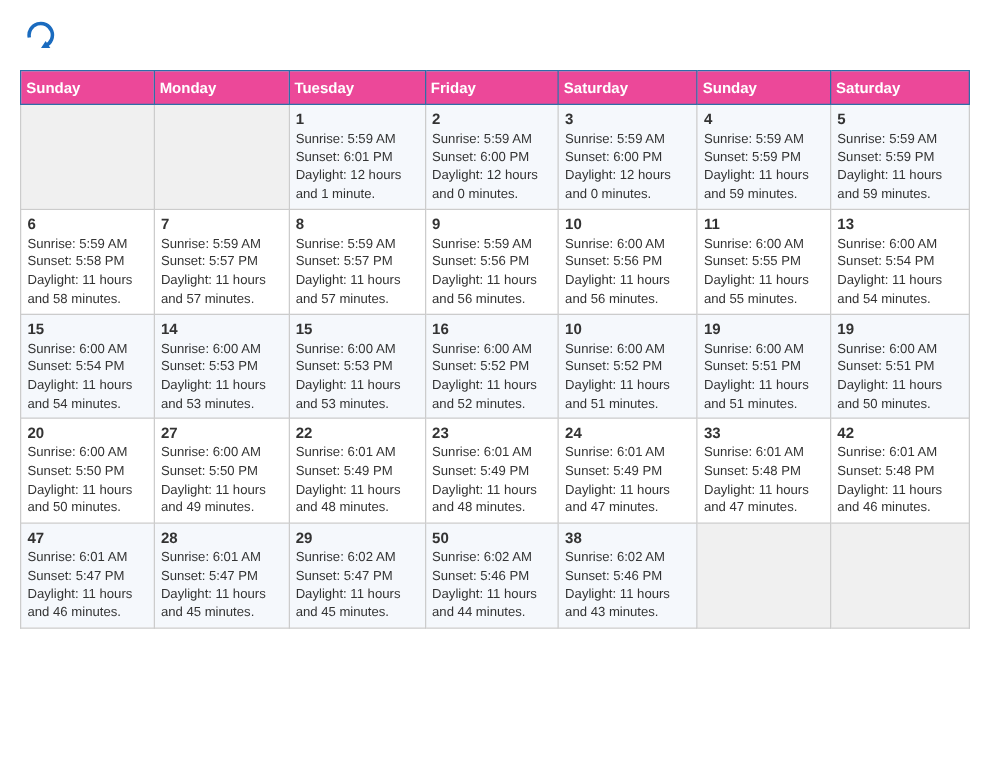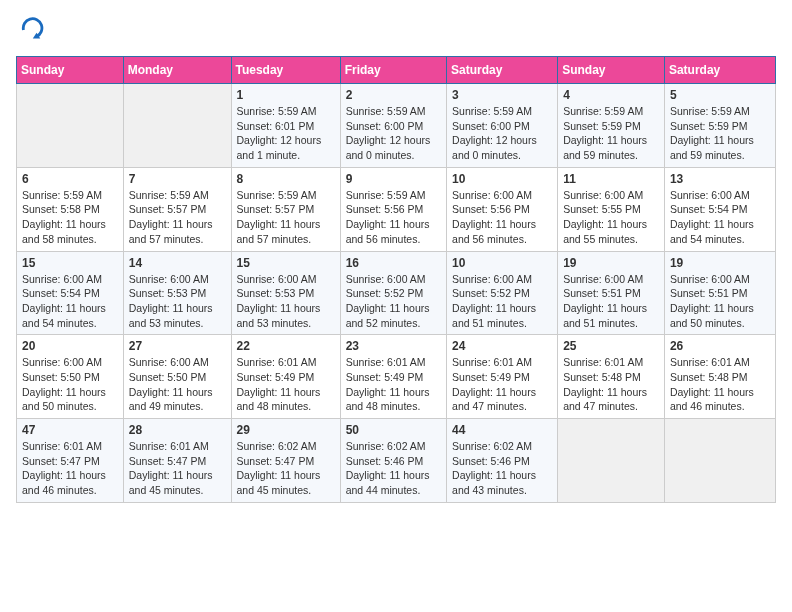--- a/index.html
+++ b/index.html
@@ -270,27 +270,27 @@
 Sunset: 5:49 PM
 Daylight: 11 hours and 48 minutes.</div>
         </td>
         <td>
           <span class="day-num">24</span>
           <div class="day-info" style="white-space: pre-line;">Sunrise: 6:01 AM
 Sunset: 5:49 PM
 Daylight: 11 hours and 47 minutes.</div>
         </td>
         <td>
-          <span class="day-num">25</span>
+          <span class="day-num">33</span>
           <div class="day-info" style="white-space: pre-line;">Sunrise: 6:01 AM
 Sunset: 5:48 PM
 Daylight: 11 hours and 47 minutes.</div>
         </td>
         <td>
-          <span class="day-num">26</span>
+          <span class="day-num">42</span>
           <div class="day-info" style="white-space: pre-line;">Sunrise: 6:01 AM
 Sunset: 5:48 PM
 Daylight: 11 hours and 46 minutes.</div>
         </td>
       </tr>
       <tr>
         <td>
           <span class="day-num">47</span>
           <div class="day-info" style="white-space: pre-line;">Sunrise: 6:01 AM
 Sunset: 5:47 PM
@@ -308,21 +308,21 @@
 Sunset: 5:47 PM
 Daylight: 11 hours and 45 minutes.</div>
         </td>
         <td>
           <span class="day-num">50</span>
           <div class="day-info" style="white-space: pre-line;">Sunrise: 6:02 AM
 Sunset: 5:46 PM
 Daylight: 11 hours and 44 minutes.</div>
         </td>
         <td>
-          <span class="day-num">44</span>
+          <span class="day-num">38</span>
           <div class="day-info" style="white-space: pre-line;">Sunrise: 6:02 AM
 Sunset: 5:46 PM
 Daylight: 11 hours and 43 minutes.</div>
         </td>
         <td class="empty-cell"></td>
         <td class="empty-cell"></td>
       </tr>
     </tbody>
 </table>
 

